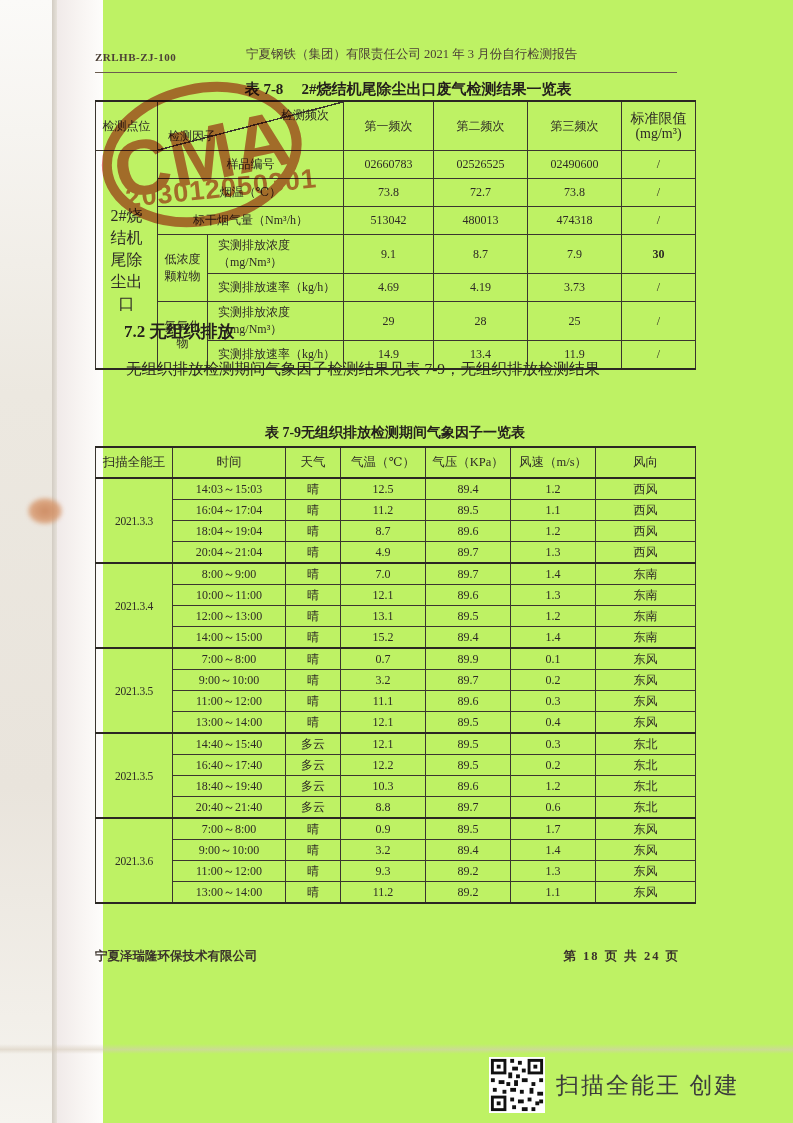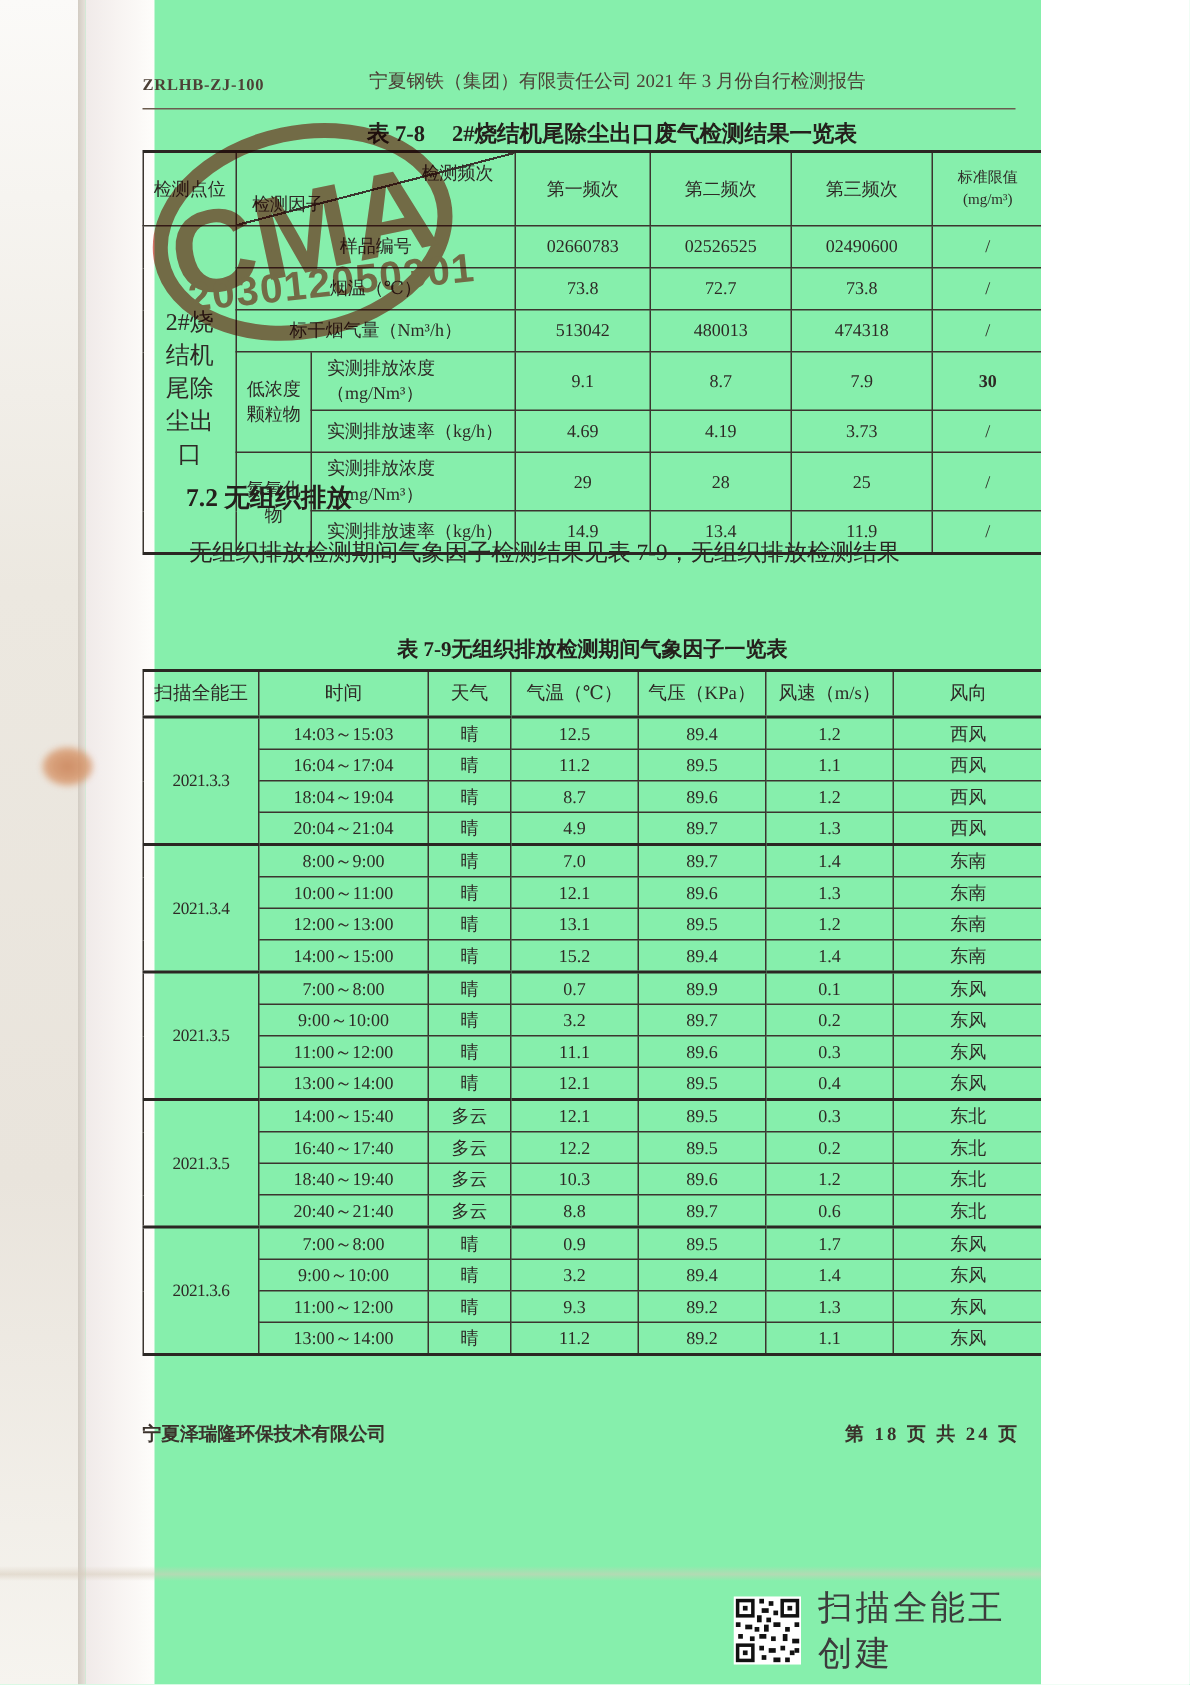--- a/index.html
+++ b/index.html
@@ -1,18 +1,18 @@
 <!DOCTYPE html>
 <html><head>
 <meta charset="utf-8">
 <style>
   html,body{margin:0;padding:0;background:#fff;}
   .canvas{
-    position:relative;width:694px;height:1123px;overflow:hidden;
-    background:#86efac;
+    position:relative;width:793px;height:1123px;overflow:hidden;
+    background:#bef264;
     font-family:"Liberation Serif","DejaVu Serif",serif;
     color:#2e2a26;
   }
   
   .left-tan{position:absolute;left:0;top:0;width:52px;height:100%;
     background:linear-gradient(to bottom,#fbfaf8 0%,#ece8e0 35%,#e9e4dc 70%,#f6f4ef 100%);}
   .crease{position:absolute;left:52px;top:0;width:5px;height:100%;
     background:linear-gradient(to right,#d2ccc3,#e6e1da);}
   .pink-band{position:absolute;left:57px;top:0;width:46px;height:100%;
     background:linear-gradient(to right,#f0eae9 0%,#f7f3f1 45%,#fefdfb 100%);}
@@ -41,21 +41,21 @@
     font-weight:bold;font-size:14px;color:#24201c;}
   .t79-caption .no{}
 
   
   table{border-collapse:collapse;table-layout:fixed;}
   .t78{position:absolute;left:95px;top:100px;width:600px;
     border-top:2.5px solid #2b2723;border-bottom:2.5px solid #2b2723;}
   .t78 td{border:1px solid #3b352f;font-size:12px;text-align:center;vertical-align:middle;
     padding:2px 2px;height:23px;}
   .t78 tr.hrow td{height:44px;}
-  .t78 td.lim{font-size:10px;line-height:15px;}
+  .t78 td.lim{font-size:14px;line-height:15px;}
   .t78 td.point{word-break:break-all;line-height:22px;font-size:16px;padding:0 8px;}
   .t78 td.plabel{text-align:left;padding-left:10px;}
   .t78 .b{font-weight:bold;}
   .t78 td.diag{position:relative;padding:0;}
   .t78 td.diag::before{content:"";position:absolute;inset:0;
     background:linear-gradient(to bottom right,transparent calc(50% - .7px),#3b352f calc(50% - .7px),#3b352f calc(50% + .7px),transparent calc(50% + .7px));}
   .t78 td.diag .freq{position:absolute;right:14px;top:5px;font-size:12px;}
   .t78 td.diag .fact{position:absolute;left:10px;bottom:5px;font-size:12px;}
 
   .t79{position:absolute;left:95px;top:446px;width:600px;
@@ -323,21 +323,21 @@
       <td>13:00～14:00</td>
       <td>晴</td>
       <td>12.1</td>
       <td>89.5</td>
       <td>0.4</td>
       <td>东风</td>
     </tr>
 
     <tr class="gs">
       <td class="date" rowspan="4">2021.3.5</td>
-      <td>14:00～15:40</td>
+      <td>14:40～15:40</td>
       <td>多云</td>
       <td>12.1</td>
       <td>89.5</td>
       <td>0.3</td>
       <td>东北</td>
     </tr>
     <tr>
       <td>16:40～17:40</td>
       <td>多云</td>
       <td>12.2</td>

